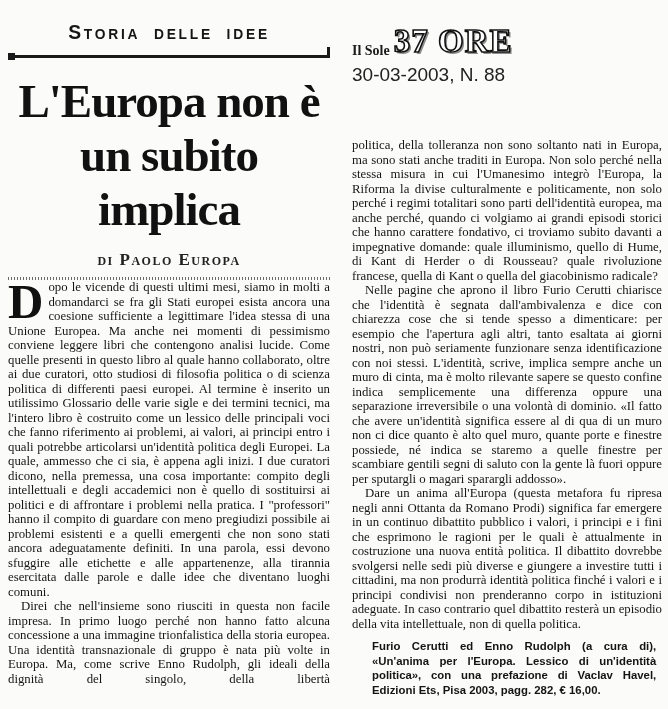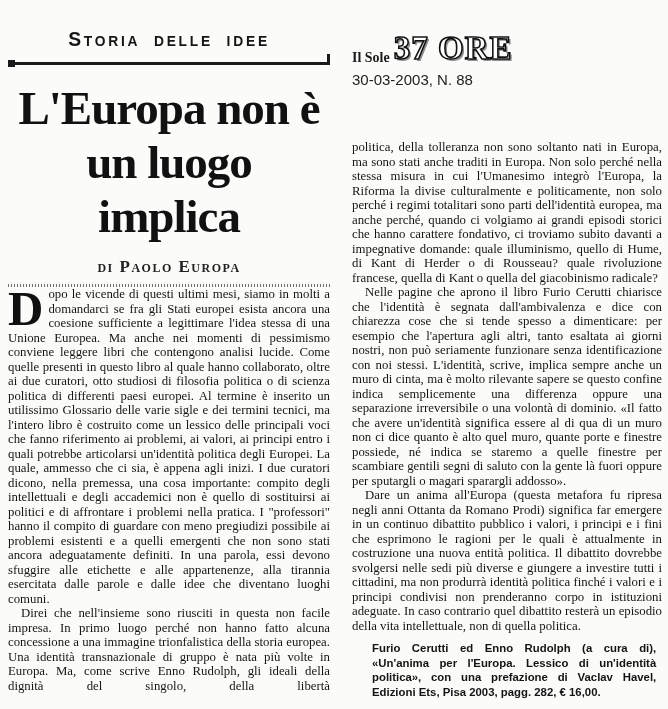--- a/index.html
+++ b/index.html
@@ -1,21 +1,21 @@
 <!DOCTYPE html>
 <html lang="it"><head>
 <meta charset="utf-8">
 <style>
   html,body{margin:0;padding:0;}
   body{
     width:668px;height:709px;overflow:hidden;
     background:#fbfbf9;color:#1b1b1b;
     font-family:"Liberation Serif", serif;
   }
-  .page{position:relative;width:668px;height:574px;box-sizing:border-box;padding:28px 6px 0 8px;}
+  .page{position:relative;width:668px;height:574px;box-sizing:border-box;padding:21px 6px 0 8px;}
   .columns{display:flex;gap:22px;}
   .col-left{width:322px;flex:0 0 322px;}
   .col-right{flex:1;min-width:0;padding-top:2px;}
 
   
   .section-title{
     text-align:center;
     font-family:"Liberation Sans", sans-serif;
     font-variant:small-caps;
     font-weight:700;
@@ -48,21 +48,21 @@
   .masthead{margin-bottom:52px;}
   .logo-row{display:flex;align-items:flex-end;}
   .logo-small{font-weight:700;font-size:14px;line-height:1;margin-top:3px;letter-spacing:0;}
   .logo-big{
     font-weight:700;font-size:33px;line-height:1;margin-left:4px;margin-top:2px;
     letter-spacing:1px;
     color:#ffffff;
     -webkit-text-stroke:1.6px #111;
     text-shadow:2px 2px 0 #8f8f8f;
   }
-  .issue-line{font-family:"Liberation Sans", sans-serif;font-size:15px;color:#222;margin-top:6px;}
+  .issue-line{font-family:"Liberation Sans", sans-serif;font-size:19px;color:#222;margin-top:6px;}
 
   
   .bodytext p{
     margin:0;text-align:justify;
     font-size:12.8px;line-height:14.5px;color:#151515;
   }
   .bodytext p.indent{text-indent:13px;}
   .bodytext p.cont-end{text-align-last:justify;}
   .lead{margin-top:12px;}
   .dropcap{
@@ -95,21 +95,21 @@
         <div class="section-title">Storia delle idee</div>
         <div class="section-rule">
           <span class="rule-square"></span>
           <span class="rule-line"></span>
           <span class="rule-tick"></span>
         </div>
       </div>
 
       <h1 class="headline">
         <div class="tline">L'Europa non è</div>
-        <div class="tline">un luogo</div>
+        <div class="tline">un subito</div>
         <div class="tline">implica</div>
       </h1>
 
       <div class="byline">di Paolo Europa</div>
 
       <div class="dotted-rule"></div>
 
       <div class="bodytext">
         <p class="lead"><span class="dropcap">D</span><span>opo le vicende di questi ultimi mesi, siamo in molti a domandarci se fra gli Stati europei esista ancora una coesione sufficiente a legittimare l'idea stessa di una Unione Europea. Ma anche nei momenti di pessimismo conviene leggere libri che contengono analisi lucide. Come quelle presenti in questo libro al quale hanno collaborato, oltre ai due curatori, otto studiosi di filosofia politica o di scienza politica di differenti paesi europei. Al termine è inserito un utilissimo Glossario delle varie sigle e dei termini tecnici, ma l'intero libro è costruito come un lessico delle principali voci che fanno riferimento ai problemi, ai valori, ai principi entro i quali potrebbe articolarsi un'identità politica degli Europei. La quale, ammesso che ci sia, è appena agli inizi. I due curatori dicono, nella premessa, una cosa importante: compito degli intellettuali e degli accademici non è quello di sostituirsi ai politici e di affrontare i problemi nella pratica. I "professori" hanno il compito di guardare con meno pregiudizi possibile ai problemi esistenti e a quelli emergenti che non sono stati ancora adeguatamente definiti. In una parola, essi devono sfuggire alle etichette e alle appartenenze, alla tirannia esercitata dalle parole e dalle idee che diventano luoghi comuni.</span></p>
         <p class="indent cont-end">Direi che nell'insieme sono riusciti in questa non facile impresa. In primo luogo perché non hanno fatto alcuna concessione a una immagine trionfalistica della storia europea. Una identità transnazionale di gruppo è nata più volte in Europa. Ma, come scrive Enno Rudolph, gli ideali della dignità del singolo, della libertà</p>

